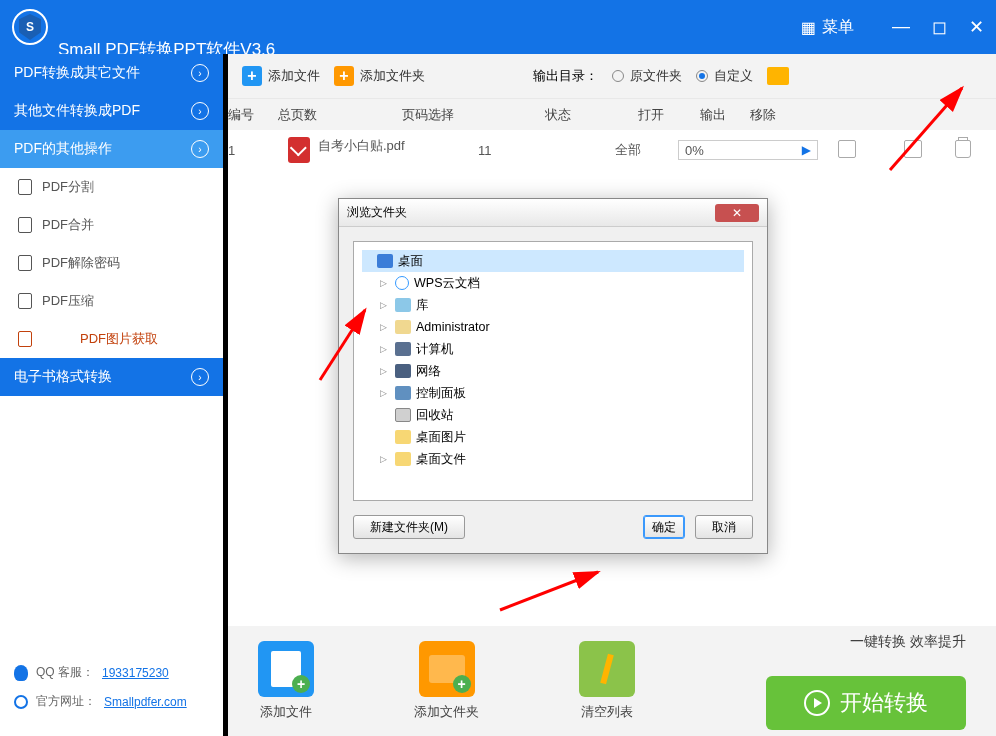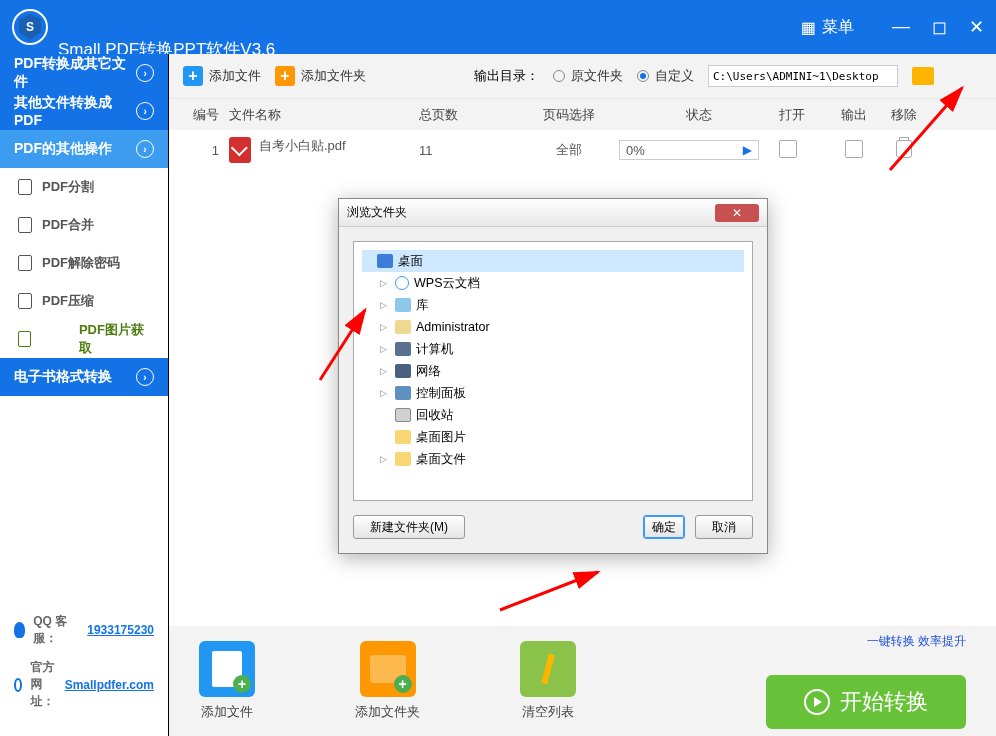--- a/index.html
+++ b/index.html
@@ -8,47 +8,47 @@
 .titlebar { height: 54px; background: #1373e6; display: flex; align-items: center; padding: 0 12px; color: #fff; }
 .logo { width: 36px; height: 36px; border: 2px solid #fff; border-radius: 50%; display: flex; align-items: center; justify-content: center; margin-right: 10px; }
 .logo-inner { width: 22px; height: 26px; background: #1a5fb4; clip-path: polygon(50% 0, 100% 20%, 100% 70%, 50% 100%, 0 70%, 0 20%); display:flex; align-items:center; justify-content:center; color:#fff; font-size:12px; font-weight:bold; }
 .title { font-size: 17px; flex: 1; margin-top: 44px; }
 .menu-area { display: flex; align-items: center; gap: 18px; }
 .menu-btn { display: flex; align-items: center; gap: 6px; font-size: 16px; cursor: pointer; }
 .win-btns { display: flex; gap: 22px; margin-left: 20px; font-size: 18px; }
 .win-btn { cursor: pointer; }
 
 .main { display: flex; height: 682px; }
-.sidebar { width: 169px; background: #fff; display: flex; flex-direction: column; border-right: 1px solid #000000; font-weight: bold; }
+.sidebar { width: 228px; background: #fff; display: flex; flex-direction: column; border-right: 5px solid #000000; }
 .side-group { height: 38px; background: #1373e6; color: #fff; display: flex; align-items: center; padding: 0 14px; font-size: 14px; justify-content: space-between; cursor: pointer; }
 .side-group.active { background: #3c9cf0; }
 .chev { width: 18px; height: 18px; border: 1.5px solid #fff; border-radius: 50%; display: flex; align-items: center; justify-content: center; font-size: 10px; }
 .side-item { height: 38px; display: flex; align-items: center; padding: 16px 18px; font-size: 13px; color: #555; gap: 10px; cursor: pointer; }
-.side-item.sel { color: #4d7c0f; gap: 48px; }
+.side-item.sel { color: #c2410c; gap: 48px; }
 .si-icon { width: 14px; height: 16px; border: 1.5px solid currentColor; border-radius: 2px; position: relative; }
 .sidebar-footer { margin-top: auto; padding: 14px; font-size: 12px; color: #666; }
 .sf-row { display: flex; align-items: center; gap: 8px; margin-bottom: 12px; }
 .sf-row a { color: #1373e6; text-decoration: underline; }
 .qq-ic { width:14px; height:16px; background:#1373e6; border-radius:50% 50% 40% 40%; }
 .ie-ic { width:14px; height:14px; border:2px solid #1373e6; border-radius:50%; position:relative; }
 
 .content { flex: 1; display: flex; flex-direction: column; background: #fff; }
 .toolbar { height: 44px; background: #f3f3f3; display: flex; align-items: center; padding: 0 14px; gap: 14px; font-size: 13px; }
 .tb-btn { display: flex; align-items: center; gap: 6px; cursor: pointer; color: #333; }
 .plus-ic { width: 20px; height: 20px; border-radius: 3px; color: #fff; display: flex; align-items: center; justify-content: center; font-weight: bold; font-size: 16px; }
 .plus-blue { background: #2196f3; }
 .plus-orange { background: #ff9800; }
 .tb-spacer { width: 80px; }
 .radio { width: 12px; height: 12px; border: 1px solid #888; border-radius: 50%; display: inline-flex; align-items: center; justify-content: center; }
 .radio.checked::after { content:''; width:6px; height:6px; background:#1373e6; border-radius:50%; }
 .path-input { width: 190px; height: 22px; border: 1px solid #ccc; background: #fff; font-family: monospace; font-size: 11px; padding: 0 4px; }
 .folder-ic { width: 22px; height: 18px; background: #ffb400; border-radius: 2px; cursor: pointer; }
 
 .theader { height: 32px; background: #f3f3f3; display: flex; align-items: center; font-size: 13px; color: #444; border-top: 1px solid #e8e8e8; }
-.col-num { width: 50px; text-align: right; }
+.col-num { width: 50px; text-align: left; }
 .col-name { width: 200px; padding-left: 10px; }
 .col-pages { width: 100px; text-align: left; }
 .col-sel { width: 100px; text-align: center; }
 .col-status { width: 160px; text-align: center; }
 .col-open { width: 50px; }
 .col-out { width: 50px; text-align: center; }
 .col-del { width: 50px; text-align: center; }
 
 .trow { height: 40px; display: flex; align-items: center; font-size: 13px; color: #555; }
 .pdf-ic { width: 22px; height: 26px; background: #d32f2f; border-radius: 3px; margin-right: 8px; display:inline-flex; align-items:center; justify-content:center; }
@@ -60,21 +60,21 @@
 .trash-ic::before { content:''; position:absolute; top:-4px; left:2px; width:8px; height:2px; border:1.5px solid #aaa; border-bottom:none; }
 
 .bottombar { height: 110px; background: #f3f3f3; display: flex; align-items: center; padding: 0 30px; margin-top: auto; }
 .bb-item { display: flex; flex-direction: column; align-items: center; gap: 6px; margin-right: 100px; cursor: pointer; font-size: 13px; color: #444; }
 .bb-icon { width: 56px; height: 56px; border-radius: 6px; display: flex; align-items: center; justify-content: center; position: relative; }
 .bb-file { background: #2196f3; }
 .bb-folder { background: #ff9800; }
 .bb-clear { background: #8bc34a; }
 .bb-plus { position:absolute; bottom:4px; right:4px; width:18px; height:18px; background:#4caf50; border-radius:50%; color:#fff; display:flex; align-items:center; justify-content:center; font-size:14px; font-weight:bold; }
 .bb-right { margin-left: auto; text-align: right; }
-.bb-tag { color: #1d4ed8; font-size: 12px; margin-bottom: 25px; }
+.bb-tag { color: #404040; font-size: 14px; margin-bottom: 25px; }
 .start-btn { width: 200px; height: 54px; background: #67c23a; border-radius: 6px; color: #fff; font-size: 22px; display: flex; align-items: center; justify-content: center; gap: 10px; cursor: pointer; }
 .play-circ { width: 26px; height: 26px; border: 2px solid #fff; border-radius: 50%; display:flex; align-items:center; justify-content:center; }
 .play-circ::after { content:''; border-left:8px solid #fff; border-top:5px solid transparent; border-bottom:5px solid transparent; margin-left:2px; }
 
 
 .dialog { position: absolute; left: 338px; top: 198px; width: 430px; background: #f0f0f0; border: 1px solid #888; box-shadow: 0 4px 20px rgba(0,0,0,.3); }
 .dlg-title { height: 28px; background: linear-gradient(#fff,#e8e8e8); border-bottom: 1px solid #ccc; display: flex; align-items: center; padding: 0 8px; font-size: 12px; }
 .dlg-close { margin-left: auto; width: 44px; height: 18px; background: #c75050; border-radius: 3px; color:#fff; display:flex; align-items:center; justify-content:center; font-size:12px; cursor:pointer; }
 .dlg-body { padding: 14px; }
 .tree { border: 1px solid #aaa; background: #fff; height: 260px; padding: 8px; font-size: 12.5px; overflow:auto; }
@@ -185,27 +185,25 @@
       <div class="tb-spacer"></div>
       <span>输出目录：</span>
       <label class="tb-btn">
           <span class="radio"></span>
           <span>原文件夹</span>
         </label>
       <label class="tb-btn">
           <span class="radio checked"></span>
           <span>自定义</span>
         </label>
-      <input class="path-input" value="C:\Users\ADMINI~1\Desktop" style="">
       <span class="folder-ic"></span>
     </div>
 
     <div class="theader">
       <div class="col-num">编号</div>
-      <div class="col-name">文件名称</div>
       <div class="col-pages">总页数</div>
       <div class="col-sel">页码选择</div>
       <div class="col-status">状态</div>
       <div class="col-open">打开</div>
       <div class="col-out">输出</div>
       <div class="col-del">移除</div>
     </div>
 
     <div class="trow">
       <div class="col-num">1</div>

